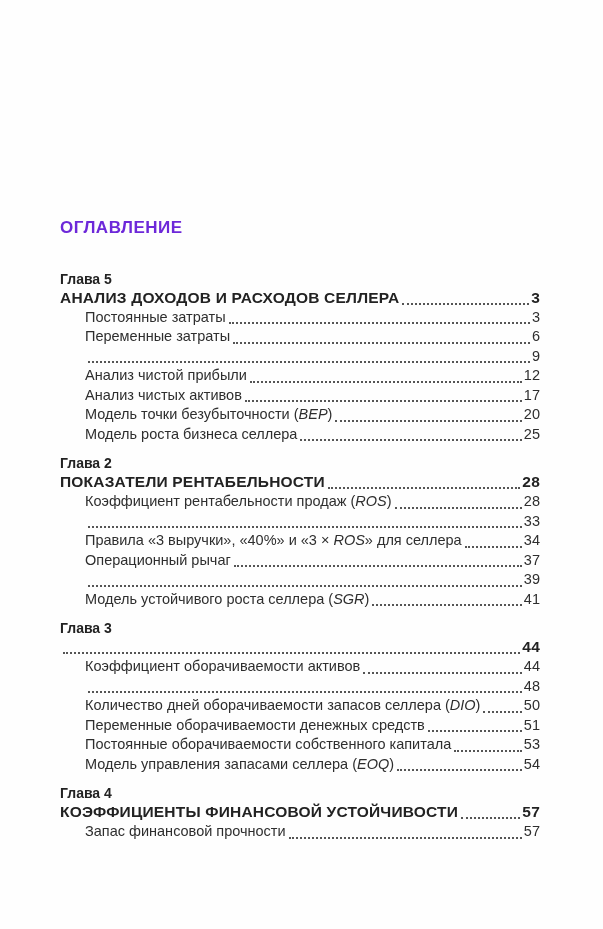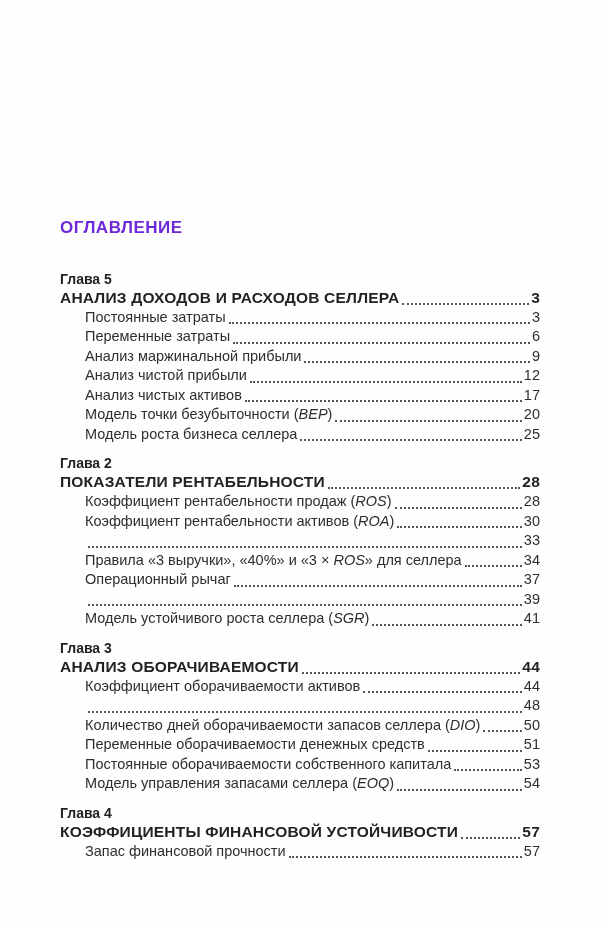--- a/index.html
+++ b/index.html
@@ -76,21 +76,20 @@
             <span class="item-label"><span class="seg">Постоянные затраты</span></span>
             <span class="leader"></span>
             <span class="page-num">3</span>
           </div>
           <div class="row item-row">
             <span class="item-label"><span class="seg">Переменные затраты</span></span>
             <span class="leader"></span>
             <span class="page-num">6</span>
           </div>
           <div class="row item-row">
-            <span class="item-label"><span class="seg">Анализ маржинальной прибыли</span></span>
             <span class="leader"></span>
             <span class="page-num">9</span>
           </div>
           <div class="row item-row">
             <span class="item-label"><span class="seg">Анализ чистой прибыли</span></span>
             <span class="leader"></span>
             <span class="page-num">12</span>
           </div>
           <div class="row item-row">
             <span class="item-label"><span class="seg">Анализ чистых активов</span></span>
@@ -114,25 +113,20 @@
             <span class="chapter-title">ПОКАЗАТЕЛИ РЕНТАБЕЛЬНОСТИ</span>
             <span class="leader"></span>
             <span class="page-num">28</span>
           </div>
           <div class="row item-row">
             <span class="item-label"><span class="seg">Коэффициент рентабельности продаж (</span><span class="seg italic">ROS</span><span class="seg">)</span></span>
             <span class="leader"></span>
             <span class="page-num">28</span>
           </div>
           <div class="row item-row">
-            <span class="item-label"><span class="seg">Коэффициент рентабельности активов (</span><span class="seg italic">ROA</span><span class="seg">)</span></span>
-            <span class="leader"></span>
-            <span class="page-num">30</span>
-          </div>
-          <div class="row item-row">
             <span class="leader"></span>
             <span class="page-num">33</span>
           </div>
           <div class="row item-row">
             <span class="item-label"><span class="seg">Правила «3 выручки», «40%» и «3 × </span><span class="seg italic">ROS</span><span class="seg">» для селлера</span></span>
             <span class="leader"></span>
             <span class="page-num">34</span>
           </div>
           <div class="row item-row">
             <span class="item-label"><span class="seg">Операционный рычаг</span></span>
@@ -145,21 +139,20 @@
           </div>
           <div class="row item-row">
             <span class="item-label"><span class="seg">Модель устойчивого роста селлера (</span><span class="seg italic">SGR</span><span class="seg">)</span></span>
             <span class="leader"></span>
             <span class="page-num">41</span>
           </div>
         </section>
         <section class="chapter">
           <div class="chapter-label">Глава 3</div>
           <div class="row title-row">
-            <span class="chapter-title">АНАЛИЗ ОБОРАЧИВАЕМОСТИ</span>
             <span class="leader"></span>
             <span class="page-num">44</span>
           </div>
           <div class="row item-row">
             <span class="item-label"><span class="seg">Коэффициент оборачиваемости активов</span></span>
             <span class="leader"></span>
             <span class="page-num">44</span>
           </div>
           <div class="row item-row">
             <span class="leader"></span>

